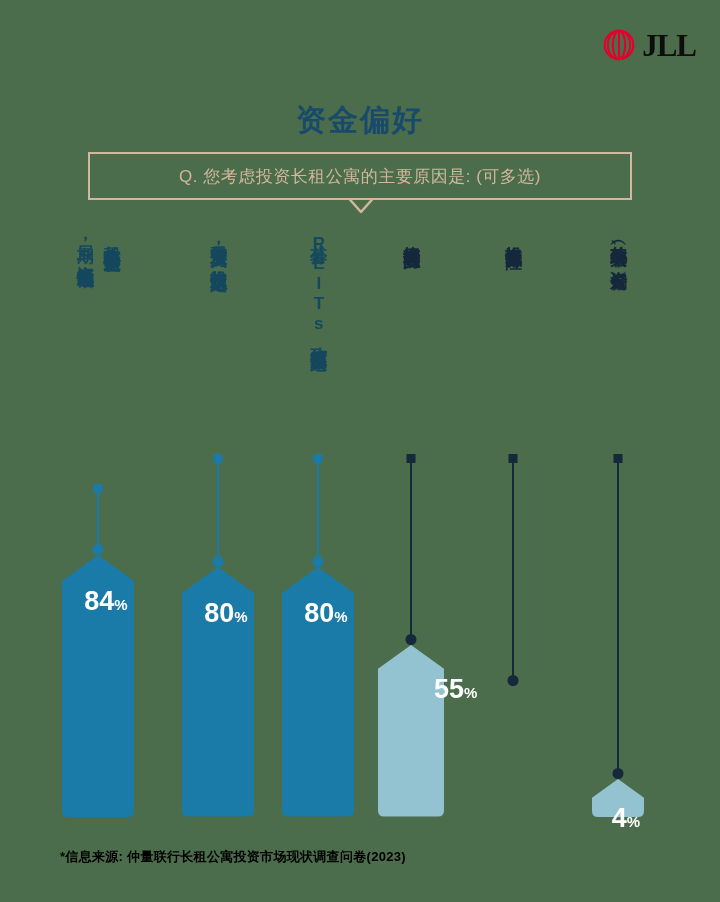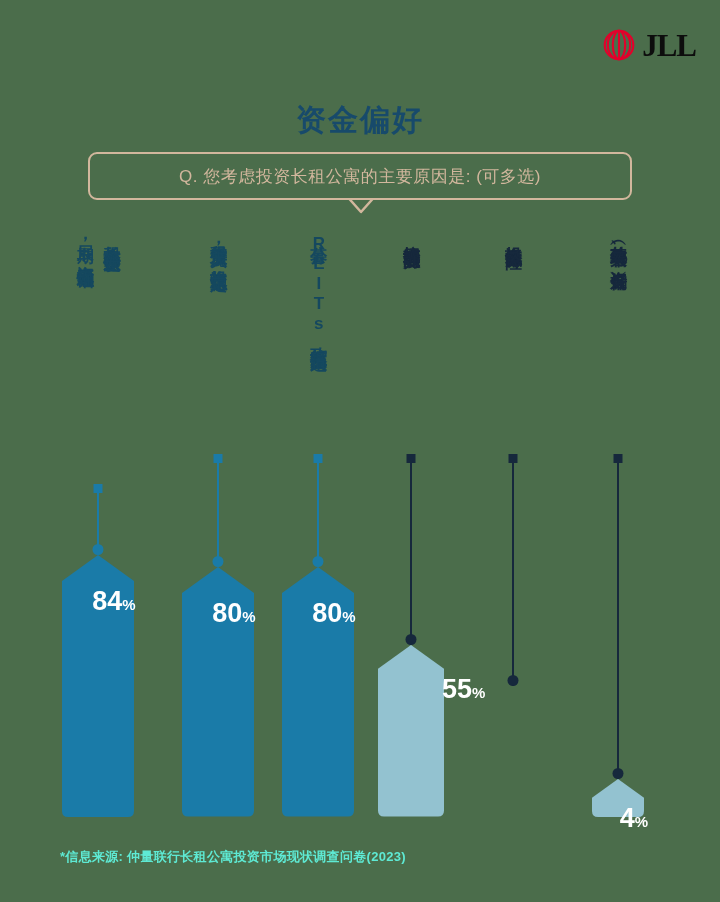--- a/index.html
+++ b/index.html
@@ -20,35 +20,35 @@
   
   .title {
     position:absolute; top:100px; left:0; width:100%;
     text-align:center; font-size:30px; font-weight:700;
     color:#174a6b; letter-spacing:2px;
   }
 
   
   .qbox {
     position:absolute; top:152px; left:88px; width:544px; height:48px;
-    border:2.5px solid #d2b79d; border-radius:9px;
+    border:2.5px solid #d2b79d; border-radius:0;
     display:flex; align-items:center; justify-content:center;
   }
   .qbox-text { font-size:17px; color:#d2b79d; letter-spacing:.5px; white-space:nowrap; }
   .qbox-tail { position:absolute; top:198px; left:348px; width:26px; height:16px; }
 
   
   .chart { position:absolute; top:0; left:0; width:720px; height:902px; }
   .col { position:absolute; bottom:85px; }
 
   .bar { position:absolute; bottom:0; width:100%; }
   .bar svg { display:block; width:100%; height:100%; }
 
   .value {
-    position:absolute; left:16px; width:100%; text-align:center;
+    position:absolute; left:8px; width:100%; text-align:center;
     color:#ffffff; font-weight:700; white-space:nowrap; line-height:1;
   }
   .value .num { font-size:27px; }
   .value .pct { font-size:15px; font-weight:700; }
 
   
   .conn { position:absolute; left:50%; transform:translateX(-50%); }
   .conn-line { position:absolute; left:50%; transform:translateX(-50%); width:2px; top:0; bottom:0; }
   .conn-sq { position:absolute; left:50%; transform:translateX(-50%); top:0; width:9px; height:9px; }
   .conn-dot { position:absolute; left:50%; transform:translateX(-50%); bottom:0; width:11px; height:11px; border-radius:50%; }
@@ -57,21 +57,21 @@
   .vlabel {
     position:absolute; bottom:0;
     writing-mode:vertical-rl; text-orientation:upright;
     font-size:17px; font-weight:700; letter-spacing:1px;
     line-height:1.45; white-space:nowrap;
   }
 
   
   .footer {
     position:absolute; bottom:36px; left:60px;
-    font-size:13px; font-weight:700; color:#5eead4; letter-spacing:.3px;
+    font-size:13px; font-weight:700; color:#000000; letter-spacing:.3px;
   }
 </style>
 </head>
 <body>
 
 <div class="logo">
   <span class="logo-mark">
     <svg viewBox="0 0 34 34" width="34" height="34" aria-hidden="true">
       <g fill="none" stroke="#e4002b" stroke-width="2.1">
         <ellipse cx="17" cy="17" rx="6.2" ry="14.2"></ellipse>

